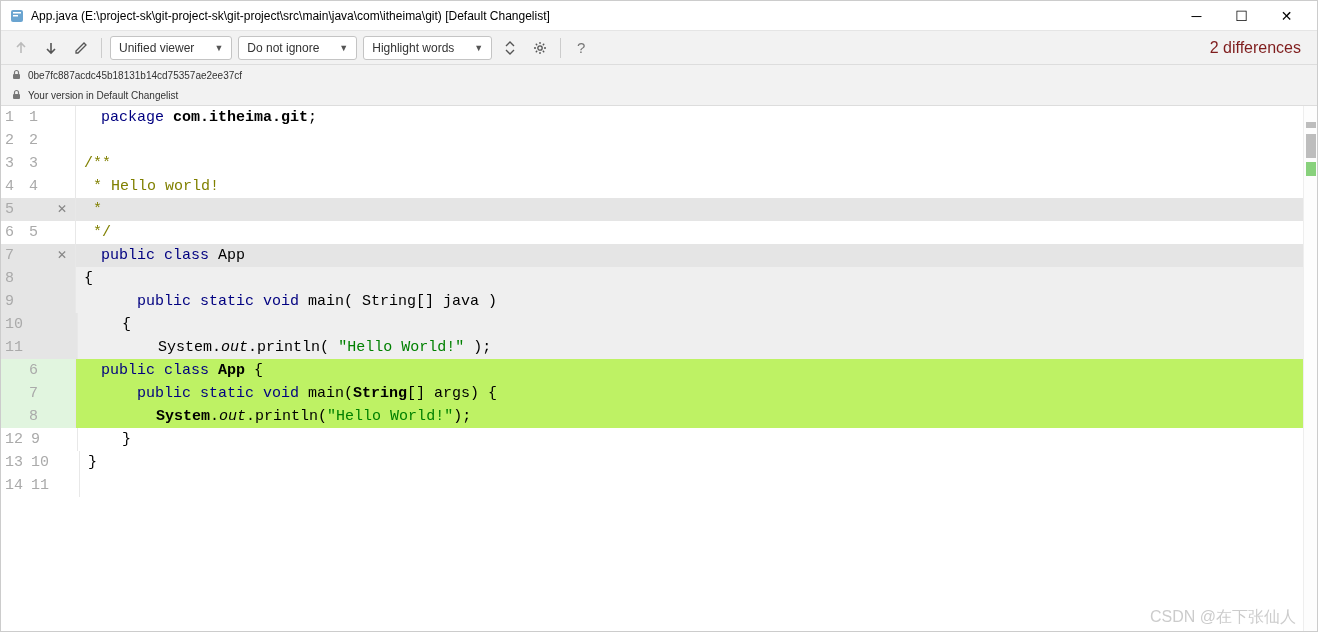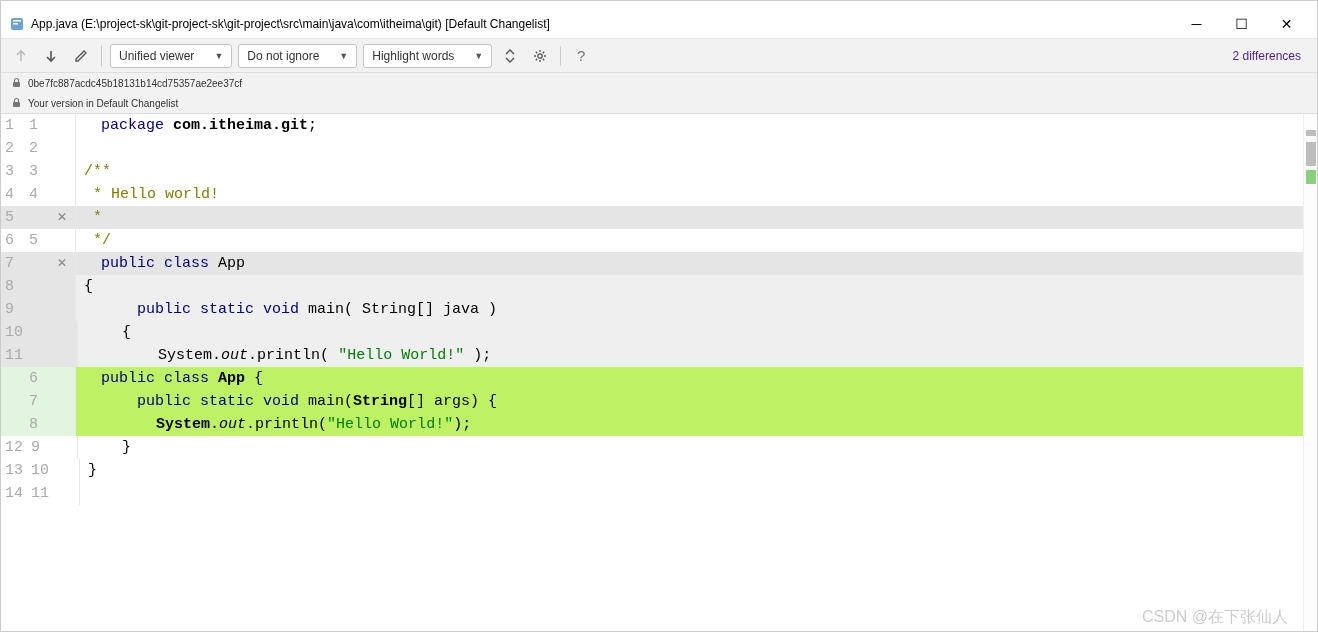--- a/index.html
+++ b/index.html
@@ -19,21 +19,20 @@
   display: flex;
   flex-direction: column;
 }
 .titlebar {
   display: flex;
   align-items: center;
   height: 30px;
   padding: 0 8px;
   background: #fff;
   border-bottom: 1px solid #e5e5e5;
-  margin-top: 8px;
 }
 .titlebar .app-icon {
   width: 16px; height: 16px;
   margin-right: 6px;
   display: flex;
   align-items: center;
   justify-content: center;
 }
 .titlebar .title-text {
   flex: 1;
@@ -87,22 +86,22 @@
   gap: 20px;
   font-size: 12px;
   color: #333;
 }
 .dropdown .chev {
   font-size: 9px;
   color: #555;
 }
 .toolbar-spacer { flex: 1; }
 .diff-count {
-  font-size: 12px;
-  color: #4c1d95;
+  font-size: 16px;
+  color: #7f1d1d;
   padding-right: 8px;
 }
 
 .info-rows {
   background: #f2f2f2;
   border-bottom: 1px solid #ddd;
 }
 .info-row {
   display: flex;
   align-items: center;
@@ -177,21 +176,21 @@
 .pkg   { color: #000; font-weight: bold; }
 .cmt   { color: #808000; }
 .str   { color: #008000; }
 .cls   { color: #000; }
 .cls-b { color: #000; font-weight: bold; }
 .mth   { color: #000; }
 .fld   { color: #000; font-style: italic; }
 
 .watermark {
   position: absolute;
-  right: 30px;
+  right: 22px;
   bottom: 4px;
   color: #ccc;
   font-size: 16px;
   font-family: Arial, sans-serif;
   pointer-events: none;
 }
 </style>
 </head>
 <body>
 

